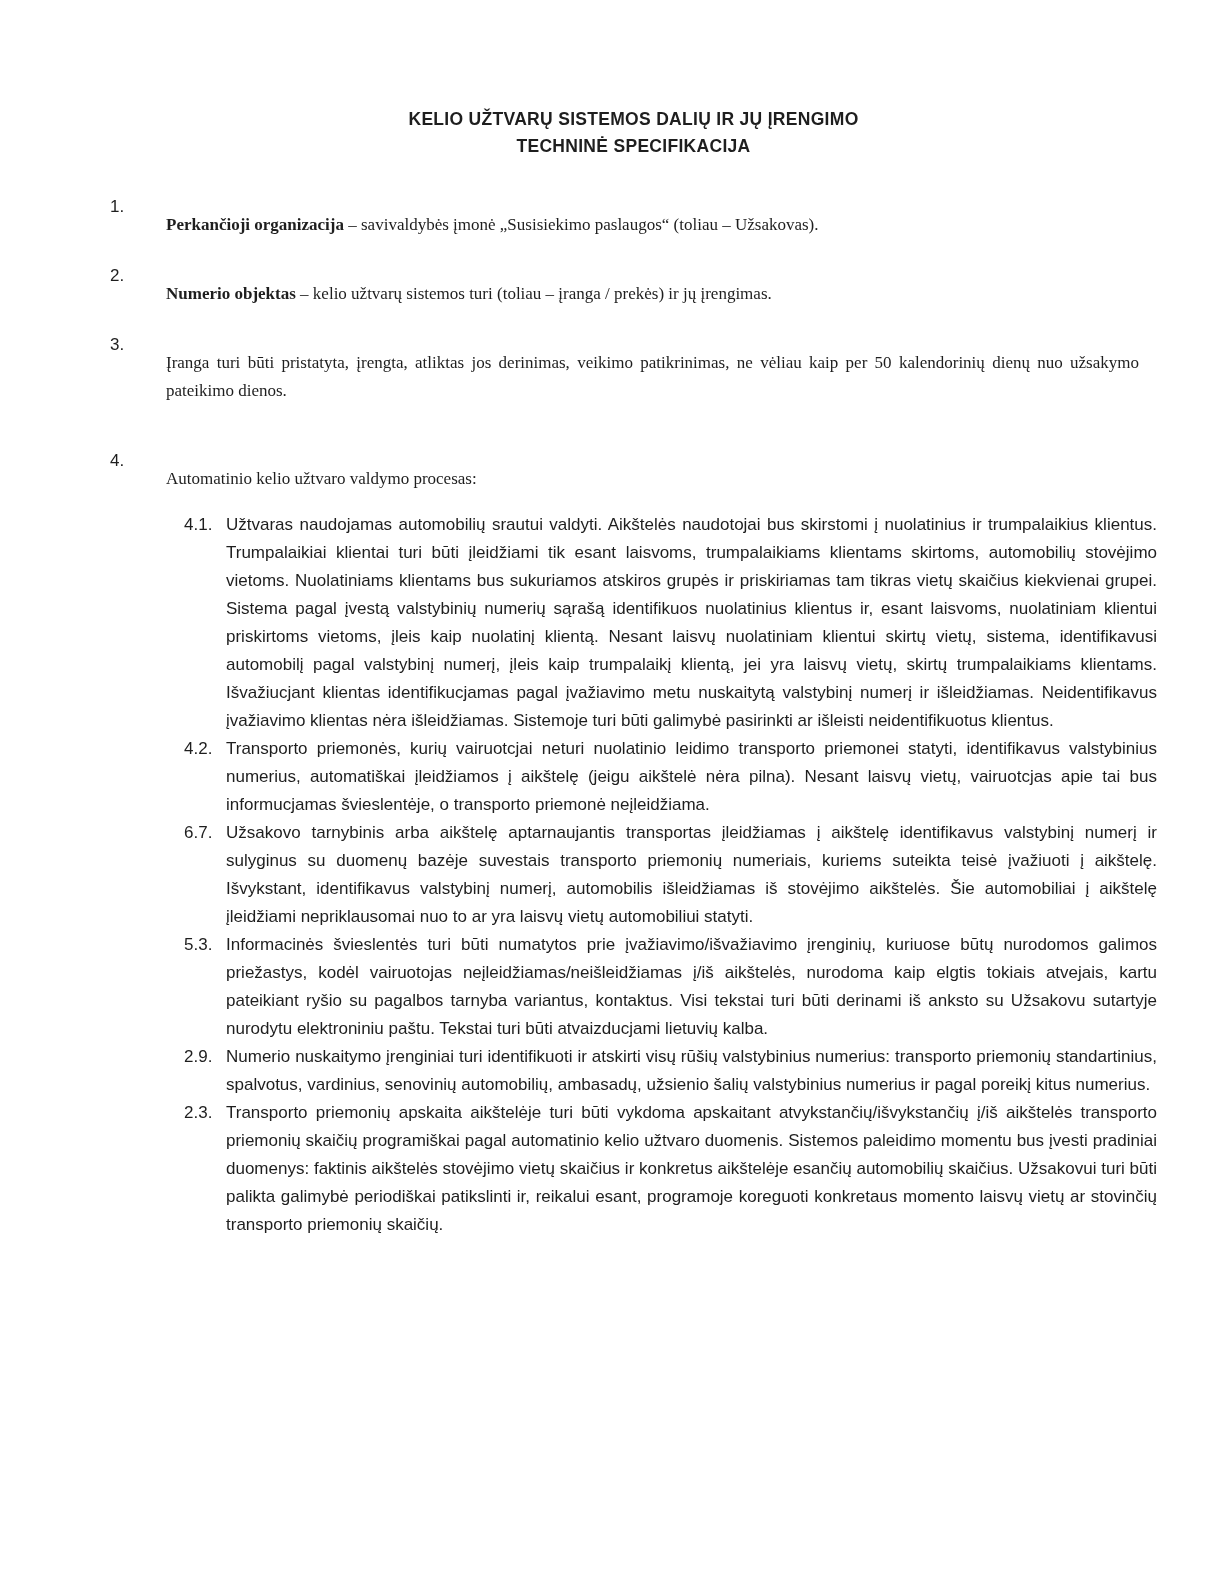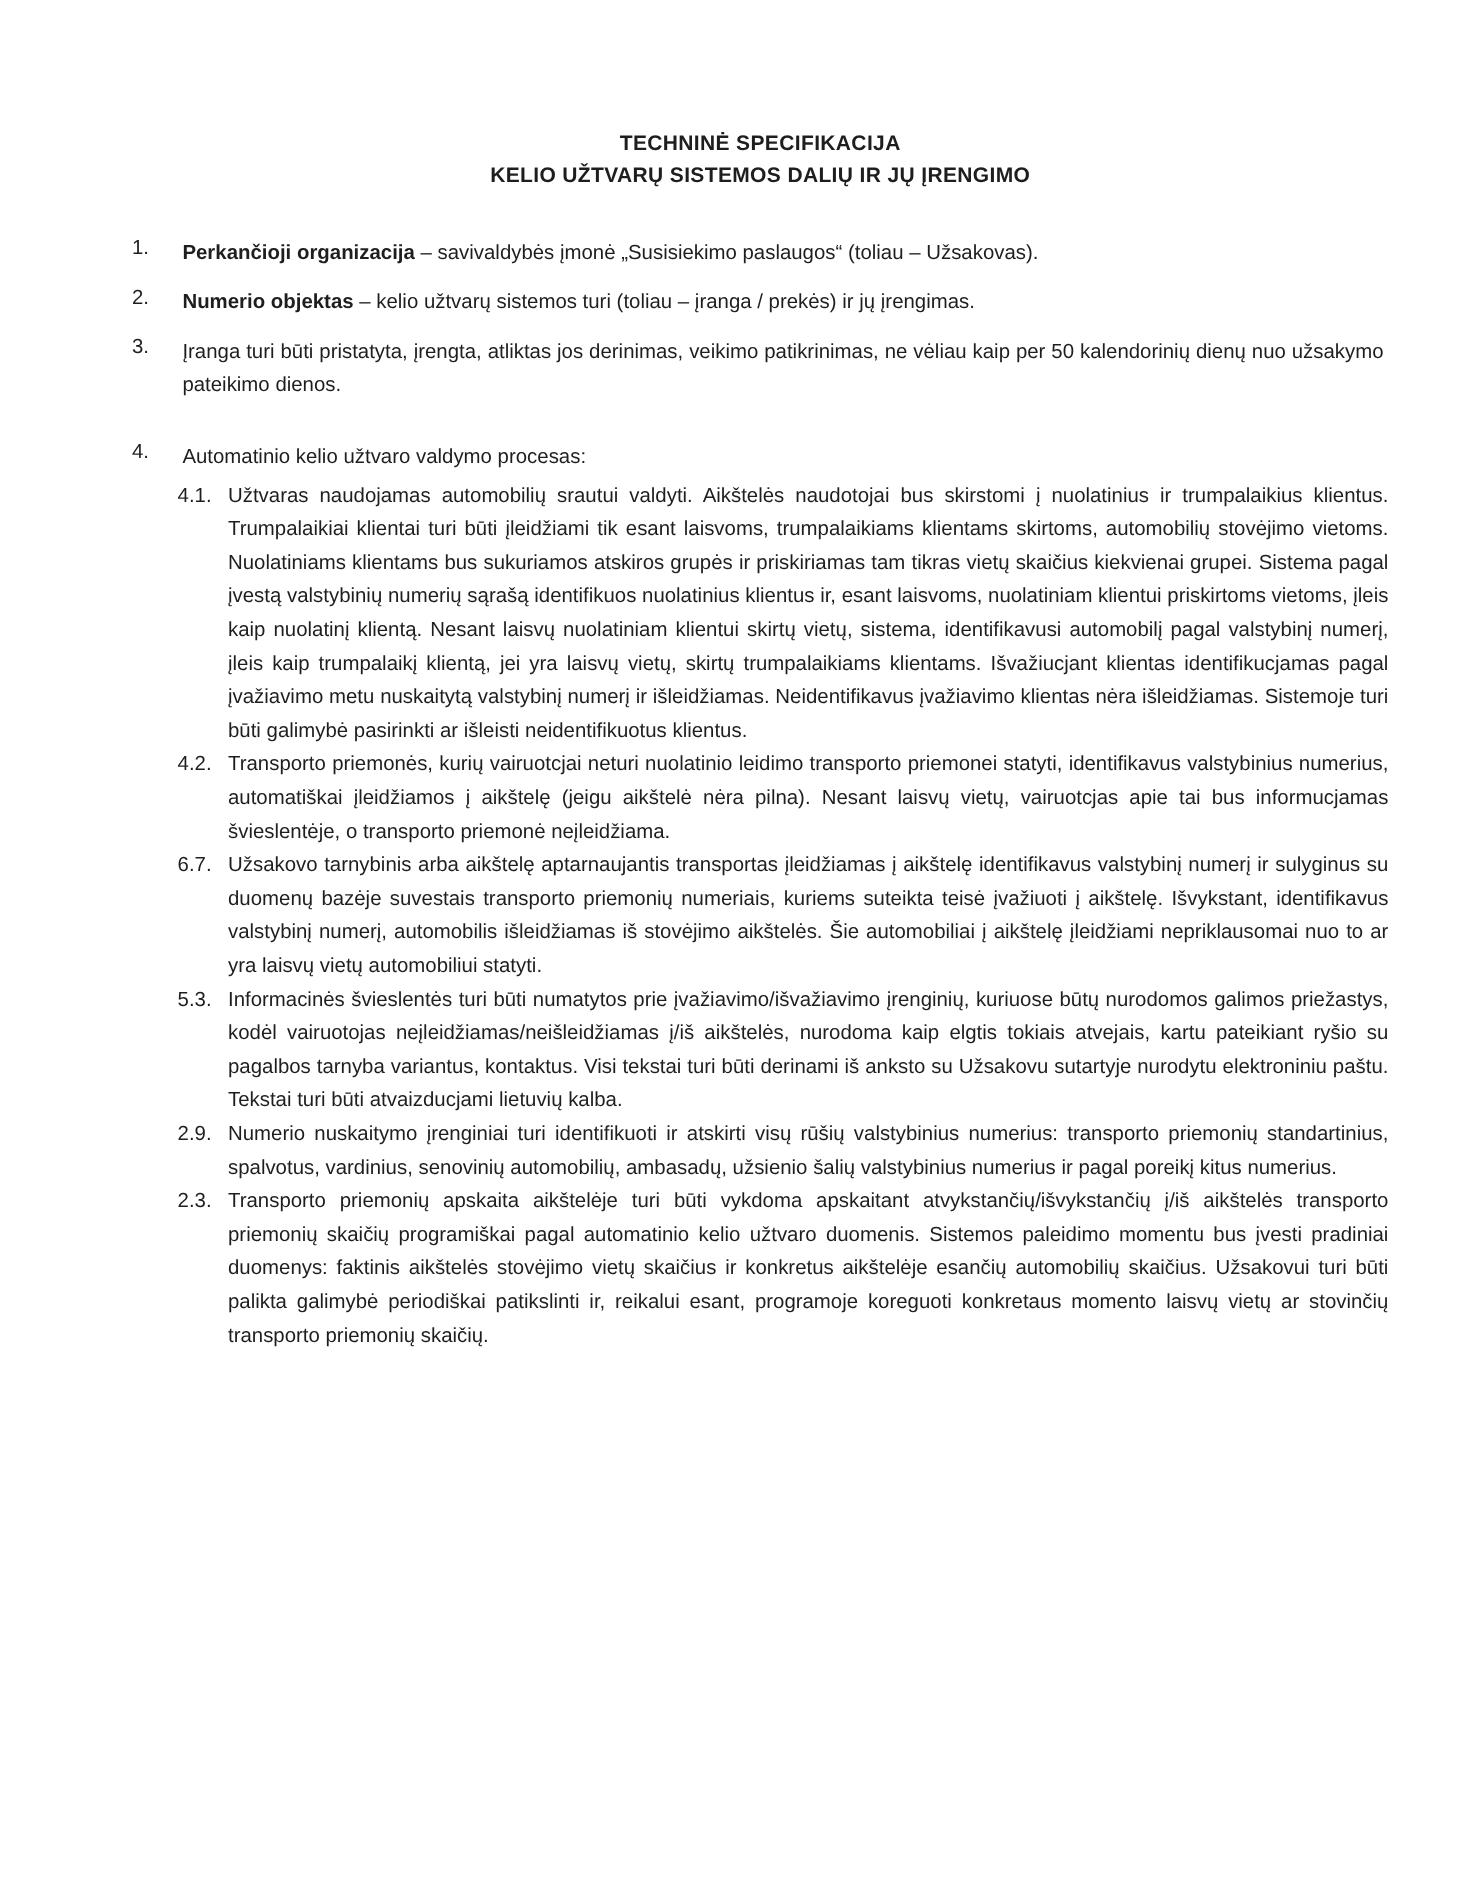--- a/index.html
+++ b/index.html
@@ -32,54 +32,56 @@
     list-style: none;
   }
   .top-item {
     display: flex;
     margin-bottom: 5px;
   }
   .top-item .num {
     flex: 0 0 38px;
   }
   .top-item .content {
-    margin: 4px;
+    margin: 18px;
     flex: 1;
     text-align: justify;
+    font-family: Liberation Serif, serif;
   }
   .top-item .content b {
     font-weight: bold;
   }
   .item-4 {
     margin-top: 24px;
     margin-bottom: 0;
   }
   .sub-list {
     margin-left: 38px;
   }
   .sub-item {
     display: flex;
+    margin-left: 36px;
   }
   .sub-item .sub-num {
     flex: 0 0 42px;
   }
   .sub-item .sub-content {
     margin: 0;
     flex: 1;
     text-align: justify;
   }
 </style>
 </head>
 <body>
 
 <div class="page">
 
   <header class="doc-title">
+    <div class="title-line">KELIO UŽTVARŲ SISTEMOS DALIŲ IR JŲ ĮRENGIMO</div>
     <div class="title-line">TECHNINĖ SPECIFIKACIJA</div>
-    <div class="title-line">KELIO UŽTVARŲ SISTEMOS DALIŲ IR JŲ ĮRENGIMO</div>
   </header>
 
   <div class="top-list">
 
     <div class="top-item">
       <span class="num">1.</span>
       <p class="content"><b>Perkančioji organizacija</b><span> – savivaldybės įmonė „Susisiekimo paslaugos“ (toliau – Užsakovas).</span></p>
     </div>
 
     <div class="top-item">

